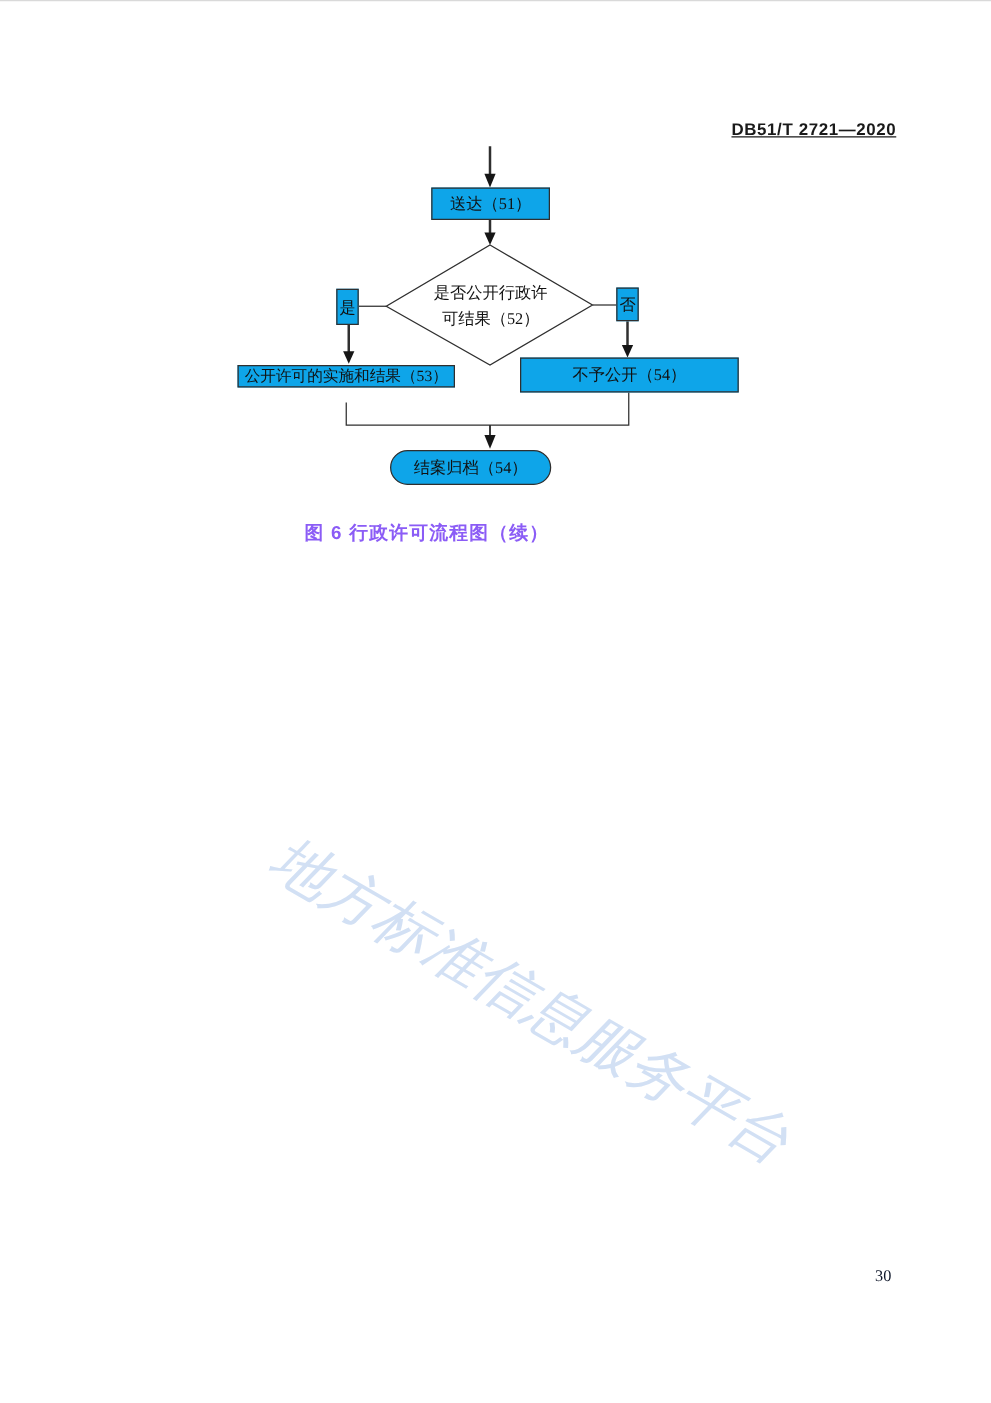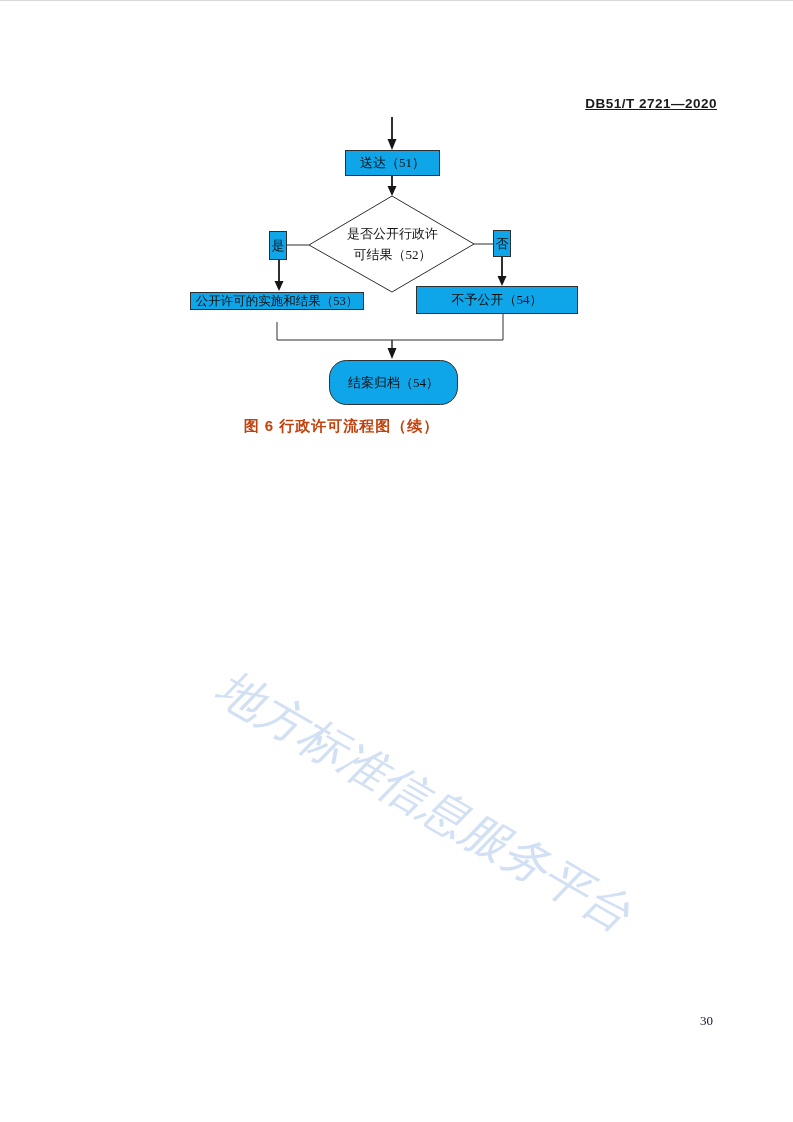--- a/index.html
+++ b/index.html
@@ -39,43 +39,43 @@
     background: #0ea5e9;
     display: flex;
     align-items: center;
     justify-content: center;
     font-size: 13px;
     color: #111111;
     white-space: nowrap;
   }
   .node-deliver   { left: 345px; top: 150px; width: 95px;  height: 26px; }
   .node-publish   { left: 190px; top: 292px; width: 174px; height: 18px; font-size: 12.5px; }
-  .node-notpublic { left: 416px; top: 286px; width: 162px; height: 28px; }
-  .node-archive   { left: 329px; top: 360px; width: 129px; height: 45px; border-radius: 17.5px; }
+  .node-notpublic { left: 416px; top: 286px; width: 175px; height: 28px; }
+  .node-archive   { left: 312px; top: 360px; width: 129px; height: 28px; border-radius: 17.5px; }
   .node-yes       { left: 269px; top: 231px; width: 18px;  height: 29px; }
   .node-no        { left: 493px; top: 230px; width: 18px;  height: 27px; }
 
   .diamond-text {
     position: absolute;
     left: 310px; top: 221px; width: 165px; height: 46px;
     display: flex; flex-direction: column;
     align-items: center; justify-content: center;
     font-size: 13px; line-height: 21px;
     color: #111111; text-align: left;
     background: transparent;
   }
 
   .figure-caption {
     position: absolute;
     left: 0; top: 417px; width: 683px;
     text-align: center;
     font-family: "Liberation Sans", "DejaVu Sans", sans-serif;
     font-weight: bold;
     font-size: 15px;
-    color: #c2410c;
+    color: #8b5cf6;
     letter-spacing: 1px;
   }
 
   .watermark {
     position: absolute;
     left: 184px; top: 771px;
     width: 480px; height: 60px;
     line-height: 60px;
     text-align: center;
     font-size: 47px;

